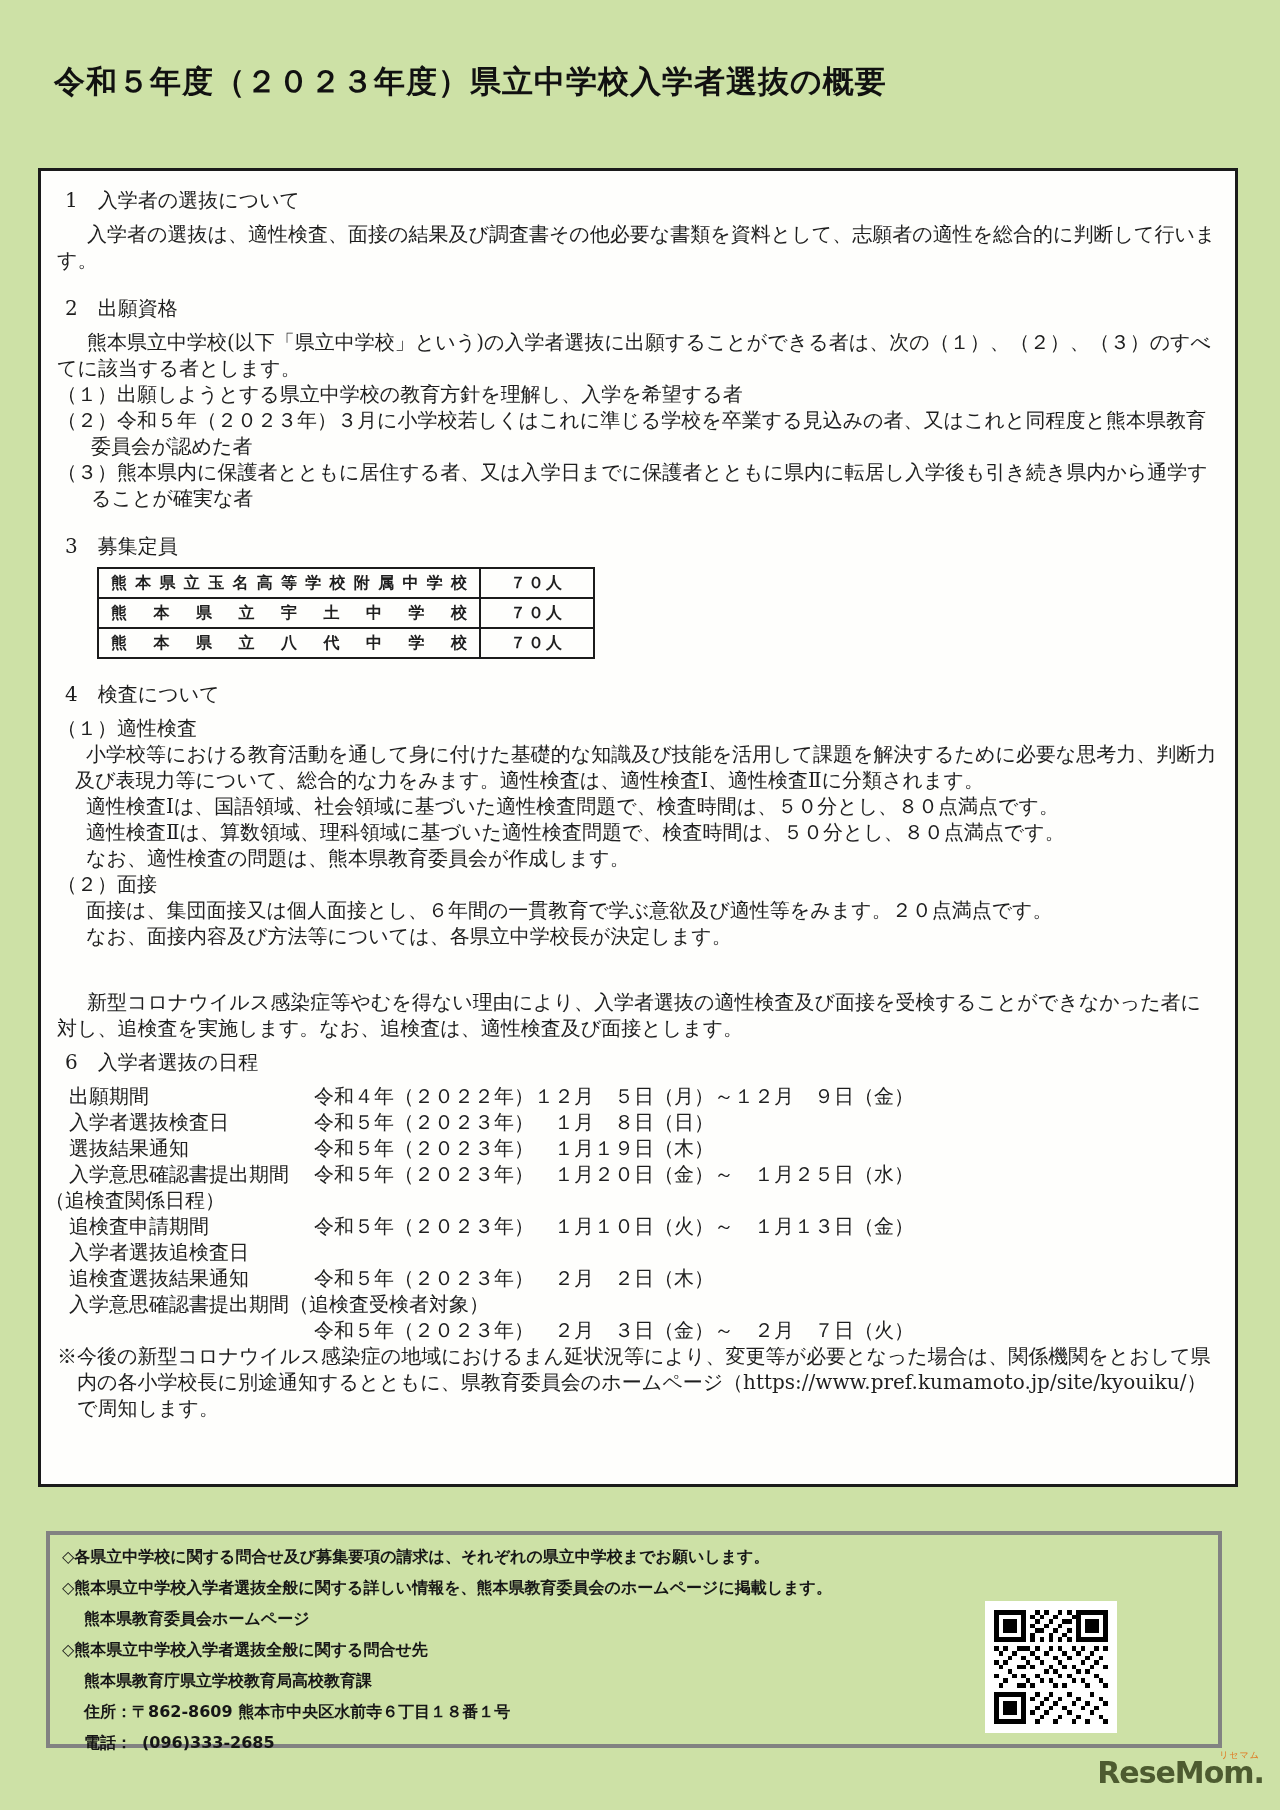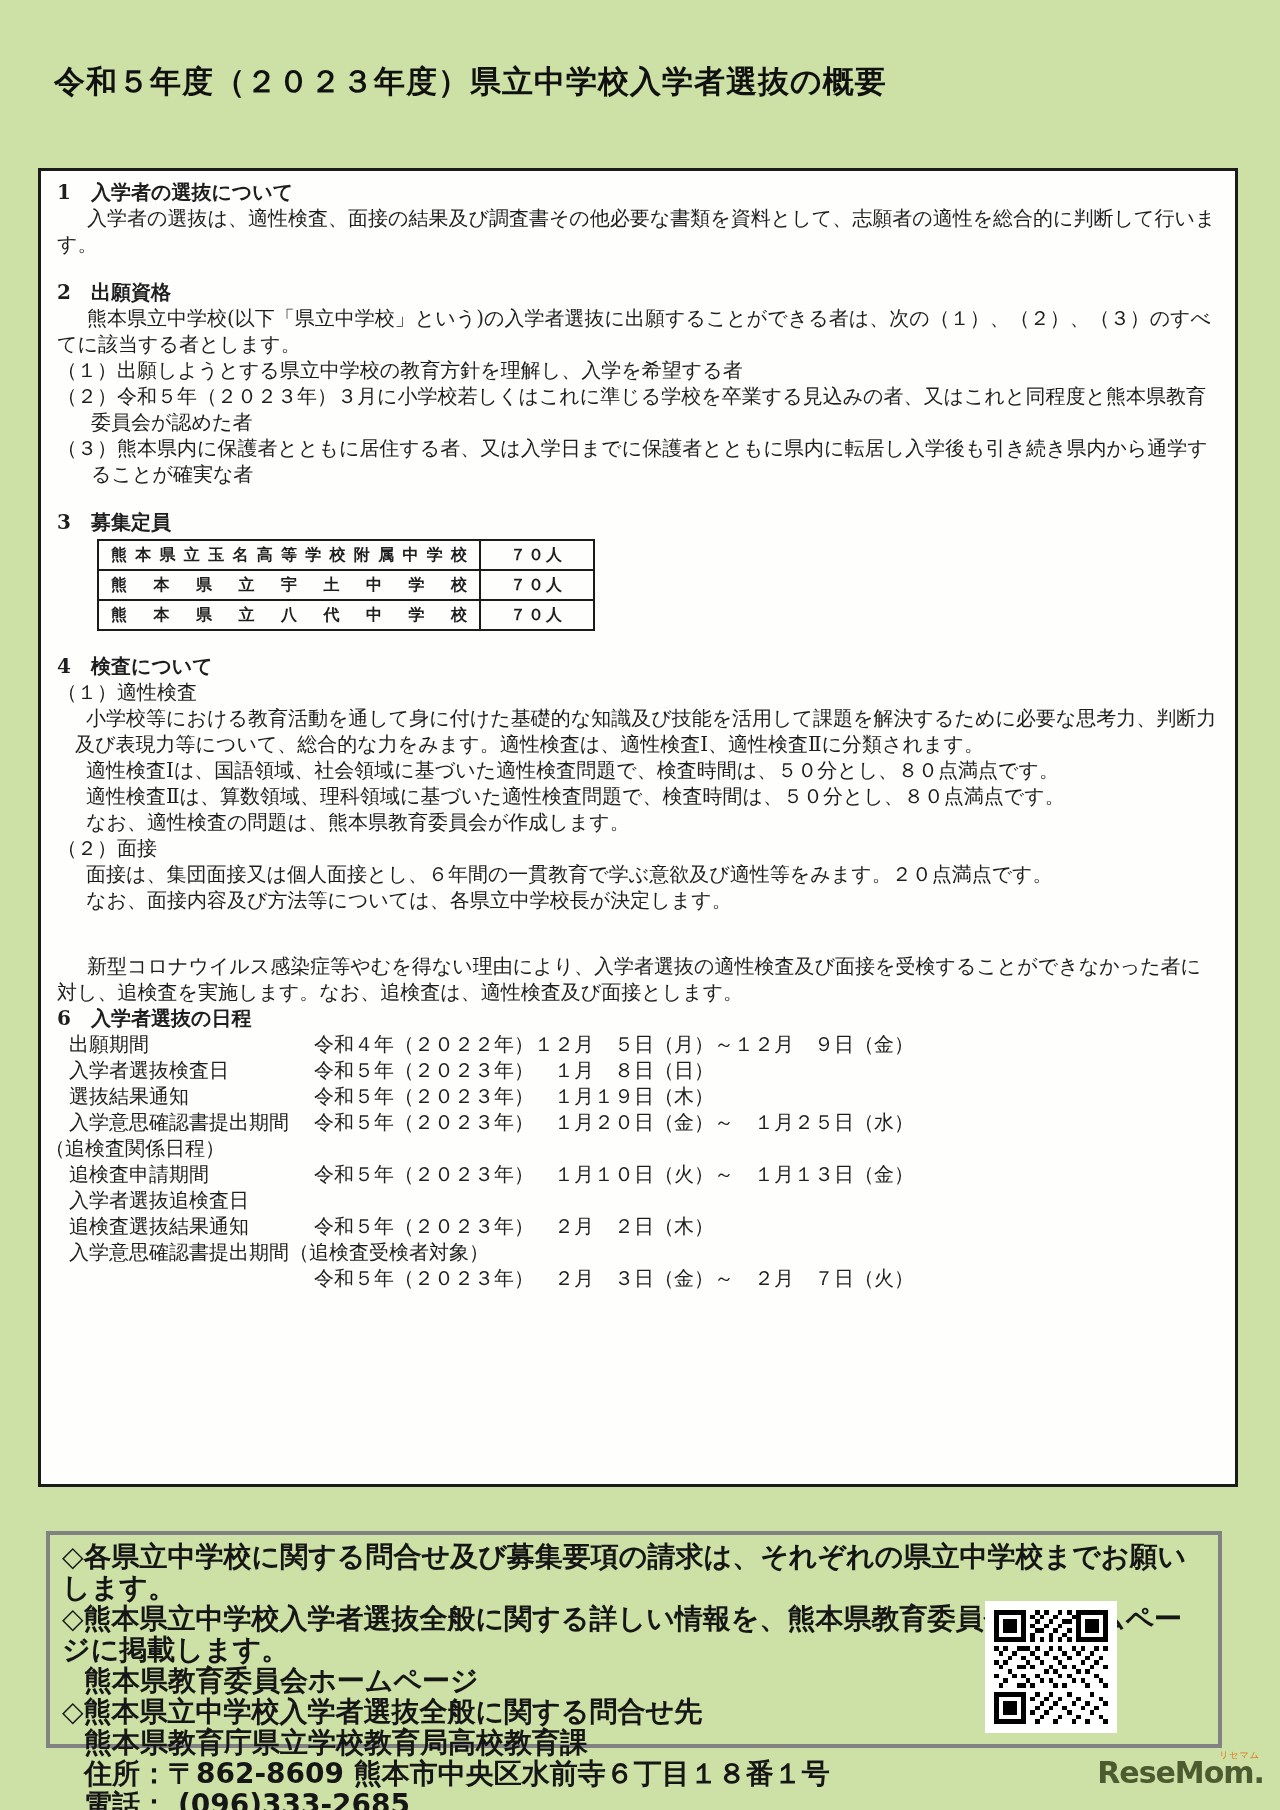--- a/index.html
+++ b/index.html
@@ -13,21 +13,21 @@
     position:absolute;left:54px;top:62px;margin:0;
     font:700 31px/1.25 "DejaVu Sans","Liberation Sans",sans-serif;
     letter-spacing:1px;color:#111;
   }
   .mb{
     position:absolute;left:38px;top:168px;width:1200px;height:1319px;
     background:#fefefc;border:3px solid #1b1b1b;box-sizing:border-box;
     padding:8px 14px 0 16px;overflow:hidden;
     font-size:20px;line-height:26px;
   }
-  .sec-h{margin:0;font-size:20px;font-weight:700;}
+  .sec-h{margin:8px;font-size:20px;font-weight:400;}
   .gap-s{margin-top:22px;}
   .gap-l{margin-top:40px;}
   .p1{margin:0;text-indent:1.5em;}
   .item{margin:0;padding-left:1.7em;text-indent:-1.7em;}
   .sub-h{margin:0;}
   .sub-p{margin:0;padding-left:0.9em;text-indent:0.55em;}
   .cap-table{border-collapse:collapse;margin:4px 16px 2px 40px;font-size:16px;font-weight:bold;}
   .cap-table td{border:2px solid #1b1b1b;height:28px;padding:0 12px;line-height:28px;}
   .school-cell{width:356px;text-align:justify;text-align-last:justify;}
   .cap-cell{width:88px;text-align:center;letter-spacing:2px;}
@@ -35,21 +35,21 @@
   .srow{display:flex;}
   .srow .lbl{flex:none;width:257px;box-sizing:border-box;padding-left:12px;white-space:nowrap;}
   .srow .lbl-long{flex:none;box-sizing:border-box;padding-left:12px;white-space:nowrap;}
   .srow .lbl-left{flex:none;box-sizing:border-box;margin-left:-12px;white-space:nowrap;}
   .srow .val{white-space:nowrap;}
   .note{margin:0;padding-left:1em;text-indent:-1em;overflow-wrap:anywhere;}
   .cb{
     position:absolute;left:46px;top:1531px;width:1176px;height:217px;
     border:4px solid #828282;box-sizing:border-box;padding:6px 12px;
     font-family:"DejaVu Sans","Liberation Sans",sans-serif;
-    font-size:28px;line-height:31px;font-weight:600;color:#161616;
+    font-size:16px;line-height:31px;font-weight:600;color:#161616;
   }
   .cb p{margin:0;}
   .cb .ind{padding-left:22px;}
   .hp-row{display:flex;gap:42px;}
   .url{font-family:"DejaVu Sans Mono","Liberation Mono",monospace;font-weight:400;}
   .tel-row{display:flex;gap:10px;}
   .qr-wrap{
     position:absolute;left:935px;top:66px;width:132px;height:132px;
     background:#ffffff;padding:9px;box-sizing:border-box;
   }
@@ -155,20 +155,21 @@
     </div>
     <div class="srow">
       <span class="lbl-long">入学意思確認書提出期間（追検査受検者対象）</span>
     </div>
     <div class="srow">
       <span class="lbl"></span>
       <span class="val">令和５年（２０２３年）　２月　３日（金）～　２月　７日（火）</span>
     </div>
   </section>
 
+  <p class="note gap-l">※今後の新型コロナウイルス感染症の地域におけるまん延状況等により、変更等が必要となった場合は、関係機関をとおして県内の各小学校長に別途通知するとともに、県教育委員会のホームページ（https://www.pref.kumamoto.jp/site/kyouiku/）で周知します。</p>
 
 </div>
 
 <div class="cb">
   <p>◇各県立中学校に関する問合せ及び募集要項の請求は、それぞれの県立中学校までお願いします。</p>
   <p>◇熊本県立中学校入学者選抜全般に関する詳しい情報を、熊本県教育委員会のホームページに掲載します。</p>
   <div class="hp-row ind">
     <span>熊本県教育委員会ホームページ</span>
   </div>
   <p>◇熊本県立中学校入学者選抜全般に関する問合せ先</p>

